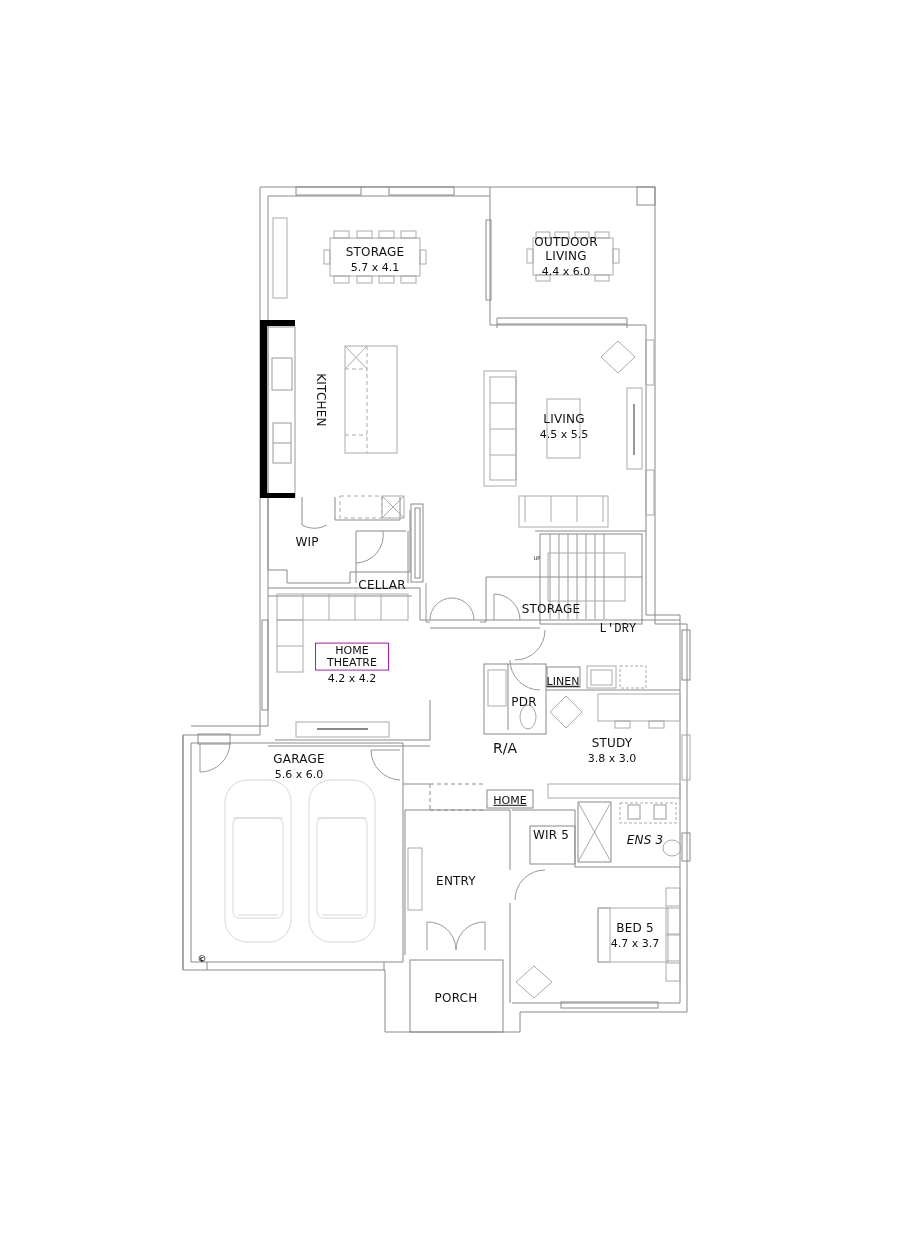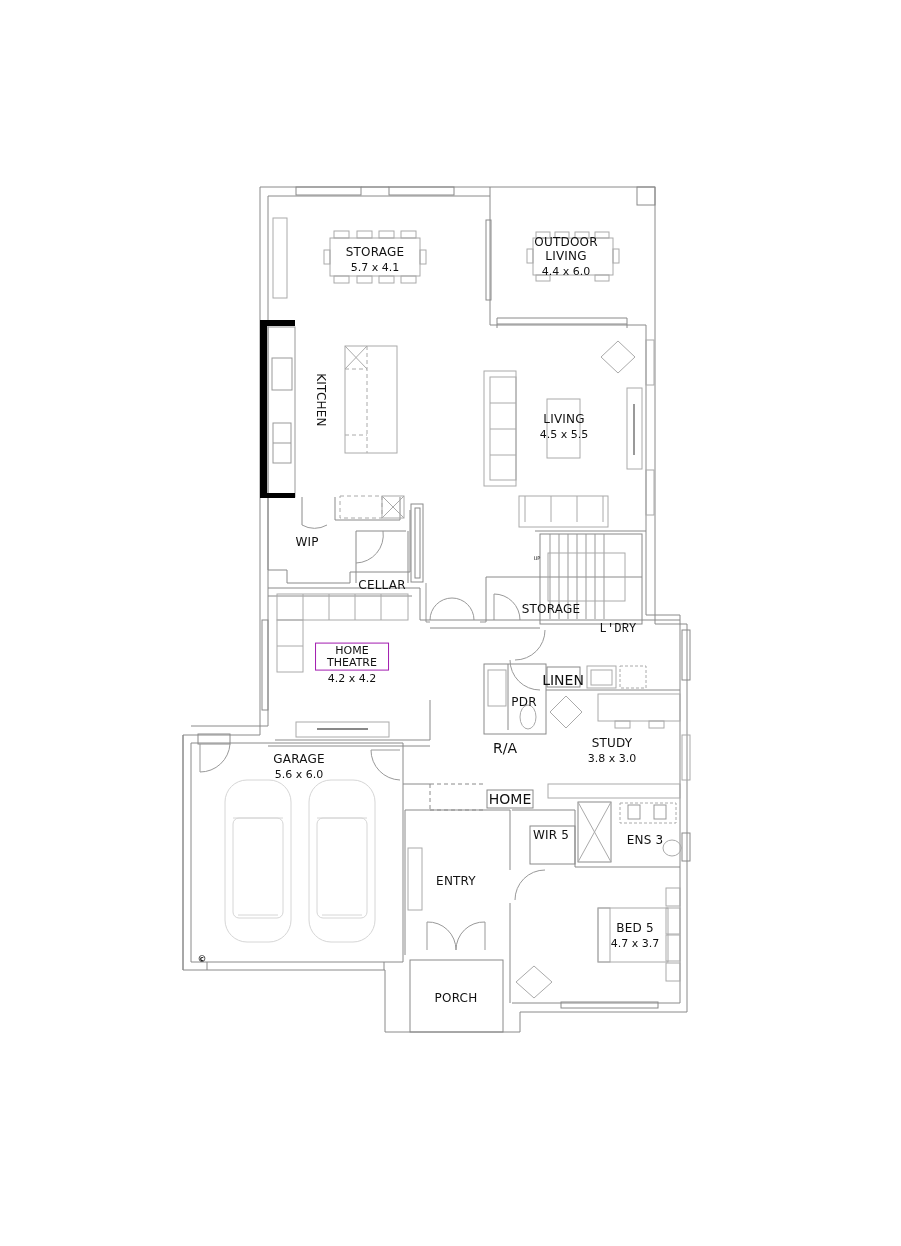--- a/index.html
+++ b/index.html
@@ -1,21 +1,21 @@
 <!DOCTYPE html>
 <html><head>
 <meta charset="utf-8">
 <style>
   html,body{margin:0;padding:0;background:#ffffff;}
   body{width:901px;height:1246px;position:relative;overflow:hidden;font-family:"DejaVu Sans","Liberation Sans",sans-serif;}
   #plan{position:absolute;left:0;top:0;}
   .lbl{position:absolute;transform:translate(-50%,-50%);text-align:center;color:#111;white-space:nowrap;line-height:1.15;}
   .name{font-size:12px;letter-spacing:0.2px;}
   .dim{font-size:11px;display:block;margin-top:2px;}
-  .small{font-size:14px;}
+  .small{font-size:11px;text-decoration:underline;}
   .boxed{border:1px solid #a21caf;padding:1px 11px;background:#fff;}
   .vert{transform:translate(-50%,-50%) rotate(90deg);}
 </style>
 </head>
 <body>
 
 <svg id="plan" width="901" height="1246" viewBox="0 0 901 1246" xmlns="http://www.w3.org/2000/svg">
   <g fill="none" stroke="#8a8a8a" stroke-width="1">
 
     <g>
@@ -347,21 +347,21 @@
 </div>
 
 <div class="lbl" style="left:510px;top:799px;">
   <span class="small">HOME</span>
 </div>
 
 <div class="lbl" style="left:551px;top:834px;text-align:right;">
   <span class="name">WIR 5</span>
 </div>
 
-<div class="lbl" style="left:645px;top:839px;">
+<div class="lbl" style="left:645px;top:839px;font-style:italic;">
   <span class="name">ENS 3</span>
 </div>
 
 <div class="lbl" style="left:456px;top:880px;">
   <span class="name">ENTRY</span>
 </div>
 
 <div class="lbl" style="left:635px;top:935px;">
   <span class="name">BED 5</span>
   <span class="dim">4.7 x 3.7</span>

